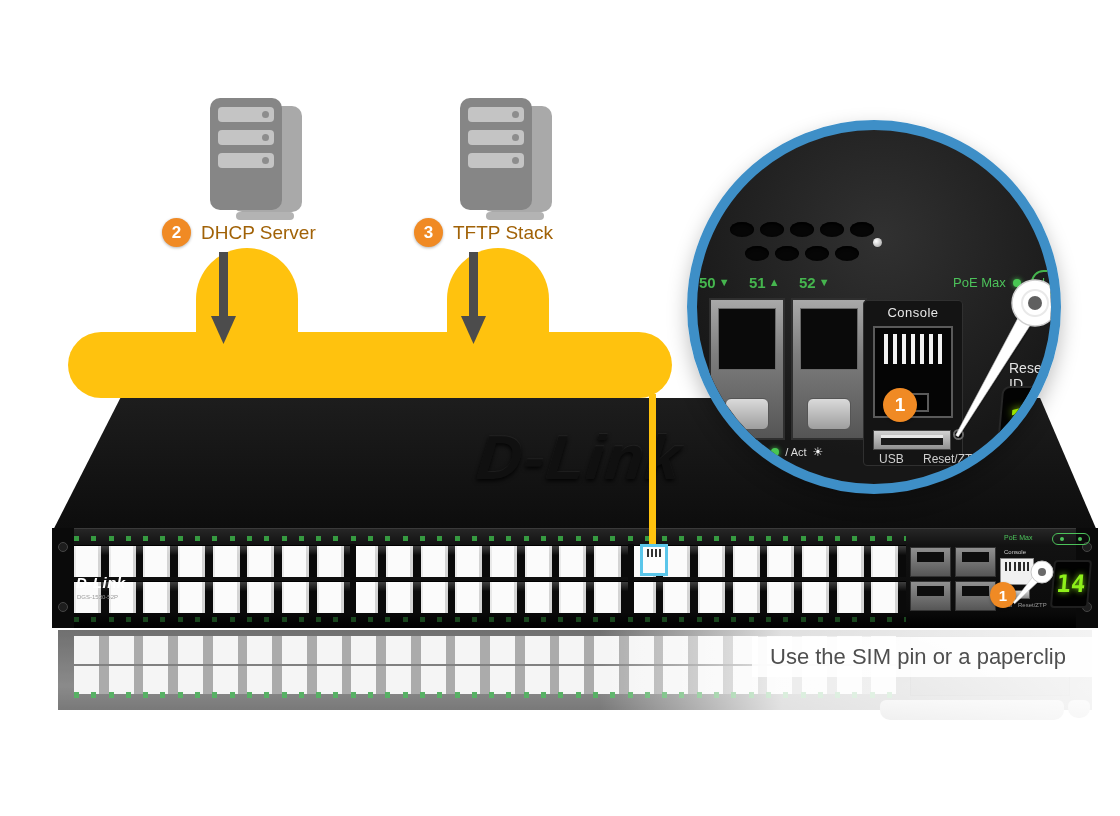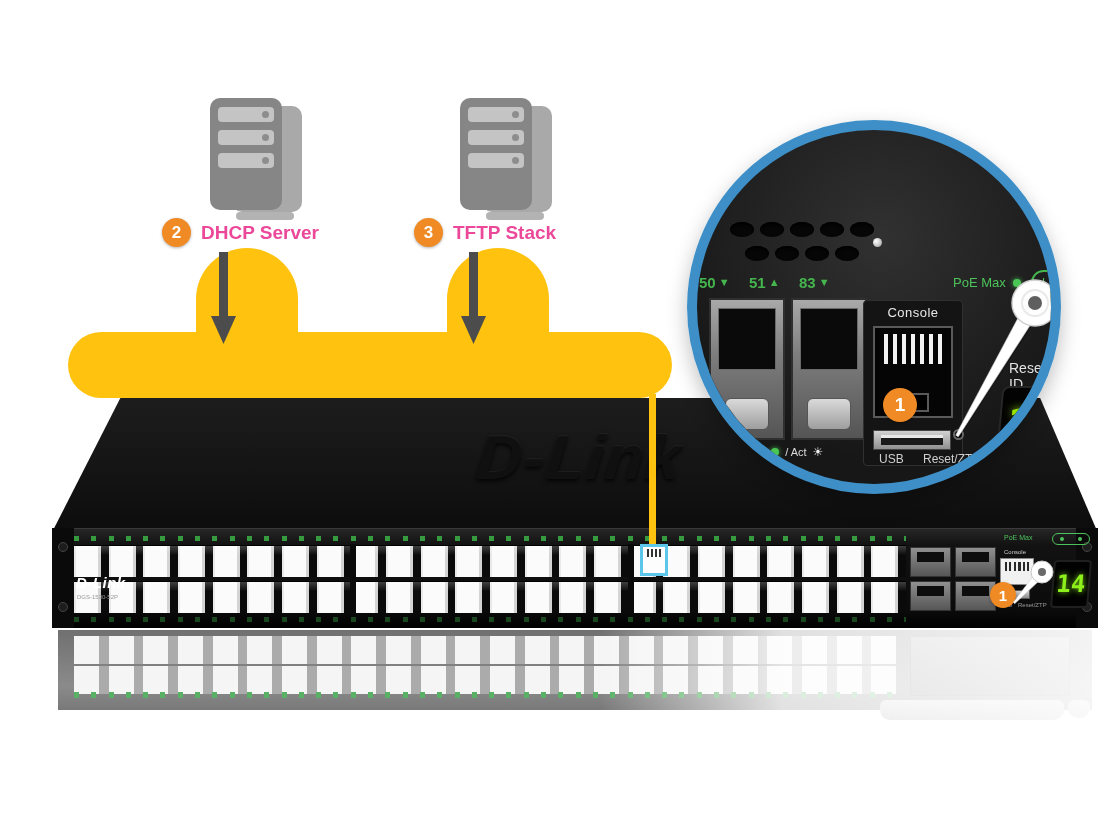--- a/index.html
+++ b/index.html
@@ -20,21 +20,21 @@
   .server .tower{position:absolute;left:4px;top:0;width:72px;height:112px;background:#868686;border-radius:10px;padding:9px 8px;}
   .server .slot{height:15px;background:#c4c4c4;border-radius:4px;margin-bottom:8px;position:relative;}
   .server .slot::after{content:"";position:absolute;right:5px;top:4px;width:7px;height:7px;border-radius:50%;background:#8d8d8d;}
   .server .foot{position:absolute;left:30px;bottom:-4px;width:58px;height:8px;background:#b3b3b3;border-radius:4px;}
   .arrow{position:absolute;z-index:7;}
 
   .steprow{position:absolute;display:flex;align-items:center;gap:10px;z-index:7;}
   .badge{width:29px;height:29px;border-radius:50%;background:#F08A24;color:#fff;font-weight:bold;
          font-size:17px;display:flex;align-items:center;justify-content:center;
          box-shadow:0 1px 3px rgba(0,0,0,.3);flex:0 0 auto;}
-  .steplabel{font-size:19px;font-weight:700;color:#ec4899;}
+  .steplabel{font-size:19px;font-weight:400;color:#a16207;}
 
   
   #topface{position:absolute;left:50px;top:398px;width:1050px;height:130px;z-index:1;
            background:linear-gradient(180deg,#1d1d1d,#0d0d0d);
            clip-path:polygon(6.7% 0,94.3% 0,99.6% 100%,0.4% 100%);}
   #embossed{position:absolute;left:330px;top:24px;width:400px;text-align:center;
             font-size:62px;font-weight:900;font-style:italic;color:#101010;letter-spacing:2px;
             text-shadow:0 -1px 1px rgba(255,255,255,.06),0 2px 4px rgba(0,0,0,.85);
             transform:skewX(-6deg);}
 
@@ -259,20 +259,23 @@
 
   <div id="switch2">
     <div class="pstrip2" style="top:6px;"></div>
     <div class="pstrip2" style="top:36px;"></div>
     <div id="ticks2"></div>
     <div id="sfp2"></div>
   </div>
   <div id="wash"></div>
   <div class="pedestal" style="left:880px;top:700px;width:184px;height:20px;"></div>
   <div class="pedestal" style="left:1068px;top:700px;width:22px;height:18px;"></div>
+  <div id="captionBand">
+    <span>Use the SIM pin or a paperclip</span>
+  </div>
 
   <div id="callout">
 
     <div class="vent" style="left:33px;top:92px;"></div>
       <div class="vent" style="left:63px;top:92px;"></div>
     <div class="vent" style="left:93px;top:92px;"></div>
       <div class="vent" style="left:123px;top:92px;"></div>
     <div class="vent" style="left:153px;top:92px;"></div>
     <div class="vent" style="left:48px;top:116px;"></div>
       <div class="vent" style="left:78px;top:116px;"></div>
@@ -282,21 +285,21 @@
 
     <div class="cPortLbl" style="left:2px;">
       <span>50</span>
         <span class="tri">▼</span>
     </div>
     <div class="cPortLbl" style="left:52px;text-align:center;">
       <span>51</span>
         <span class="tri">▲</span>
     </div>
     <div class="cPortLbl" style="left:102px;">
-      <span>83</span>
+      <span>52</span>
         <span class="tri">▼</span>
     </div>
     <div id="cPoe">
       <span>PoE Max</span>
         <span class="greenDot"></span>
     </div>
     <div id="cPill">
       <span>Link</span>
     </div>
 

